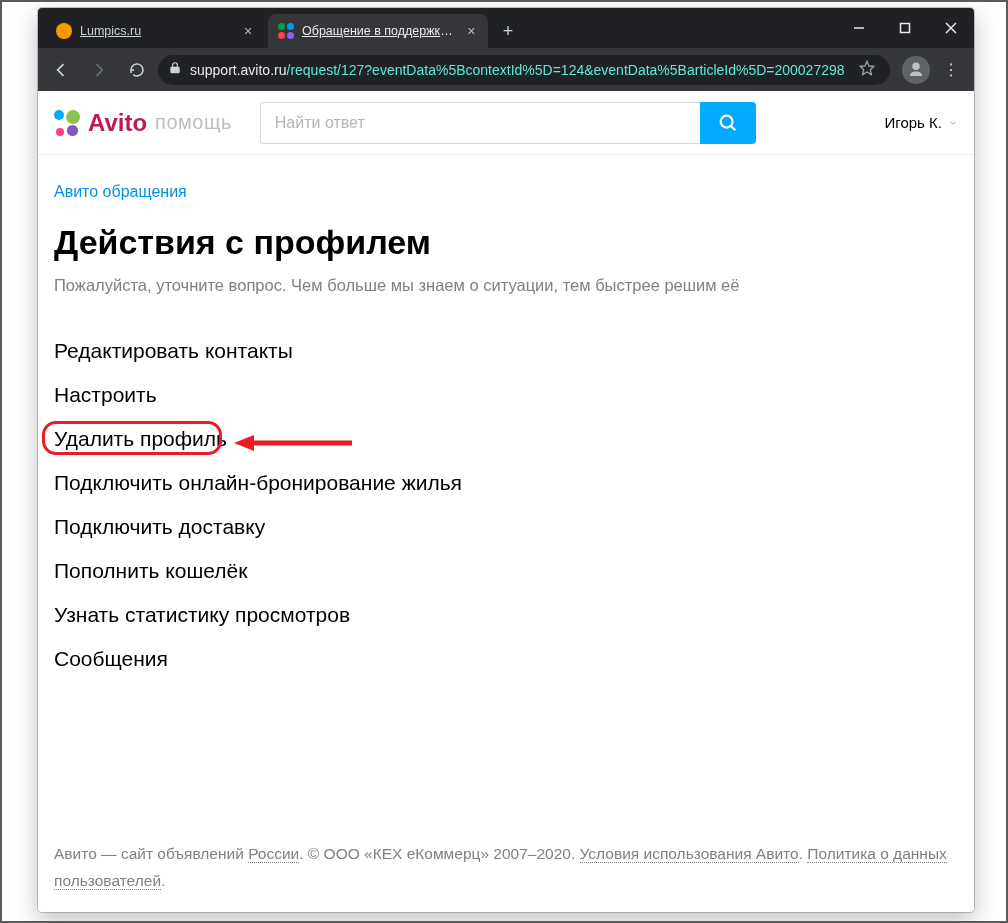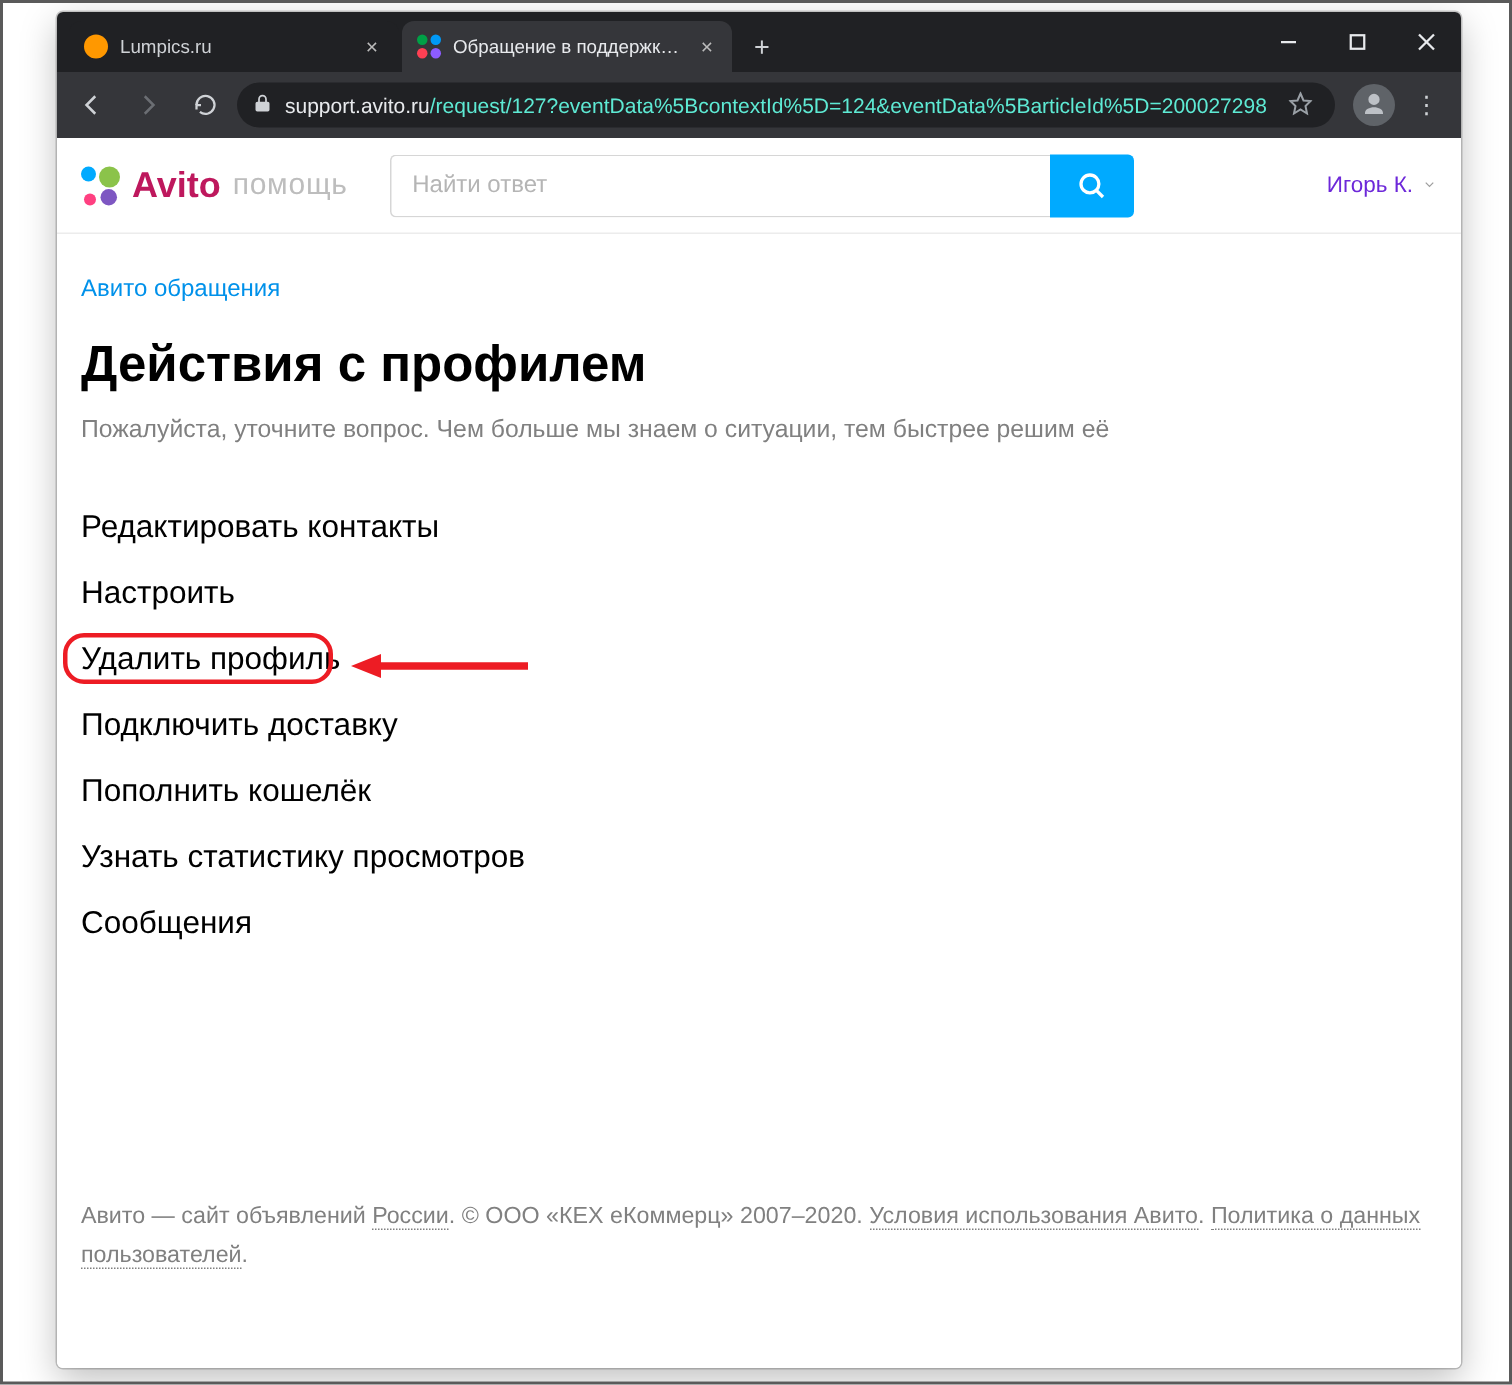--- a/index.html
+++ b/index.html
@@ -42,21 +42,21 @@
     background: none;
   }
   .fav-avito::before, .fav-avito::after {
     content:""; position:absolute; border-radius:50%;
   }
   .fav-avito::before { width:7px; height:7px; left:0; top:0; background:#00a046;}
   .fav-avito::after  { width:7px; height:7px; right:0; top:0; background:#0099f7;}
   .fav-avito .d1, .fav-avito .d2 { position:absolute; width:7px; height:7px; border-radius:50%;}
   .fav-avito .d1 { left:0; bottom:0; background:#ff4053;}
   .fav-avito .d2 { right:0; bottom:0; background:#8d5cff;}
-  .tab .title { white-space:nowrap; overflow:hidden; text-overflow:ellipsis; flex:1 1 auto;}
+  .tab .title { white-space:nowrap; overflow:hidden; text-overflow:ellipsis; flex:1 1 auto;text-decoration:underline;}
   .tab .close { width:16px; height:16px; display:flex; align-items:center; justify-content:center; color:#bbb; font-size:14px; }
   .newtab { width:28px; height:28px; display:flex; align-items:center; justify-content:center; color:#cfd2d6; font-size:18px; margin-left:4px; margin-bottom:3px;}
   .win-controls { display:flex; align-items:center; gap:0; margin-left:auto; height: 40px;}
   .win-btn { width:46px; height:40px; display:flex; align-items:center; justify-content:center; color:#e8eaed;}
   .win-btn svg { stroke:#e8eaed; }
 
   
   .toolbar { background:#35363a; height:44px; display:flex; align-items:center; padding:0 6px; gap:4px;}
   .nav-btn { width:34px; height:34px; display:flex; align-items:center; justify-content:center; color:#cfd2d6; border-radius:50%;}
   .nav-btn svg { stroke:#cfd2d6; fill:none; }
@@ -96,21 +96,21 @@
   .search-input {
     width: 440px; height:42px; border:1px solid #d6d6d6; border-right:none; border-radius:4px 0 0 4px;
     padding:0 14px; font-size:16px; color:#0c4a6e; outline:none;
   }
   .search-input::placeholder { color:#b5b5b5; }
   .search-btn {
     width:56px; height:42px; border:none; background:#00aaff; border-radius:0 4px 4px 0;
     display:flex; align-items:center; justify-content:center; cursor:pointer;
   }
   .search-btn svg { stroke:#fff; fill:none; stroke-width:2.4;}
-  .user-menu { margin-left:auto; color:#6d28d9; font-size:15px; display:flex; align-items:center; gap:6px; cursor:pointer;}
+  .user-menu { margin-left:auto; color:#000000; font-size:15px; display:flex; align-items:center; gap:6px; cursor:pointer;}
   .chev { display:inline-block; }
 
   .content { padding: 28px 16px 40px 16px; }
   .breadcrumb a { color:#0091ea; text-decoration:none; font-size:16px;}
   h1.page-title { font-size:34px; font-weight:700; margin-top:22px; color:#000;}
   .subtitle { color:#808080; font-size:16.5px; margin-top:14px; }
 
   .option-list { margin-top:34px; }
   .option-item {
     font-size:21px; color:#000; padding:10px 0; cursor:pointer;
@@ -256,20 +256,21 @@
           <span class="highlight-wrap">
             <span>Удалить профиль</span>
             <span class="highlight"></span>
             <svg class="arrow" viewBox="0 0 120 20">
               <defs></defs>
               <line x1="118" y1="10" x2="14" y2="10" stroke="#ed1c24" stroke-width="5"></line>
               <polygon points="0,10 20,2 20,18" fill="#ed1c24"></polygon>
             </svg>
           </span>
         </div>
+        <div class="option-item">Подключить онлайн-бронирование жилья</div>
         <div class="option-item">Подключить доставку</div>
         <div class="option-item">Пополнить кошелёк</div>
         <div class="option-item">Узнать статистику просмотров</div>
         <div class="option-item">Сообщения</div>
       </div>
     </div>
 
     <div class="footer">
       <span>Авито — сайт объявлений </span><span class="ul">России</span><span>. © ООО «КЕХ еКоммерц» 2007–2020. </span><span class="ul">Условия использования Авито</span><span>. </span><span class="ul">Политика о данных пользователей</span><span>.</span>
     </div>

